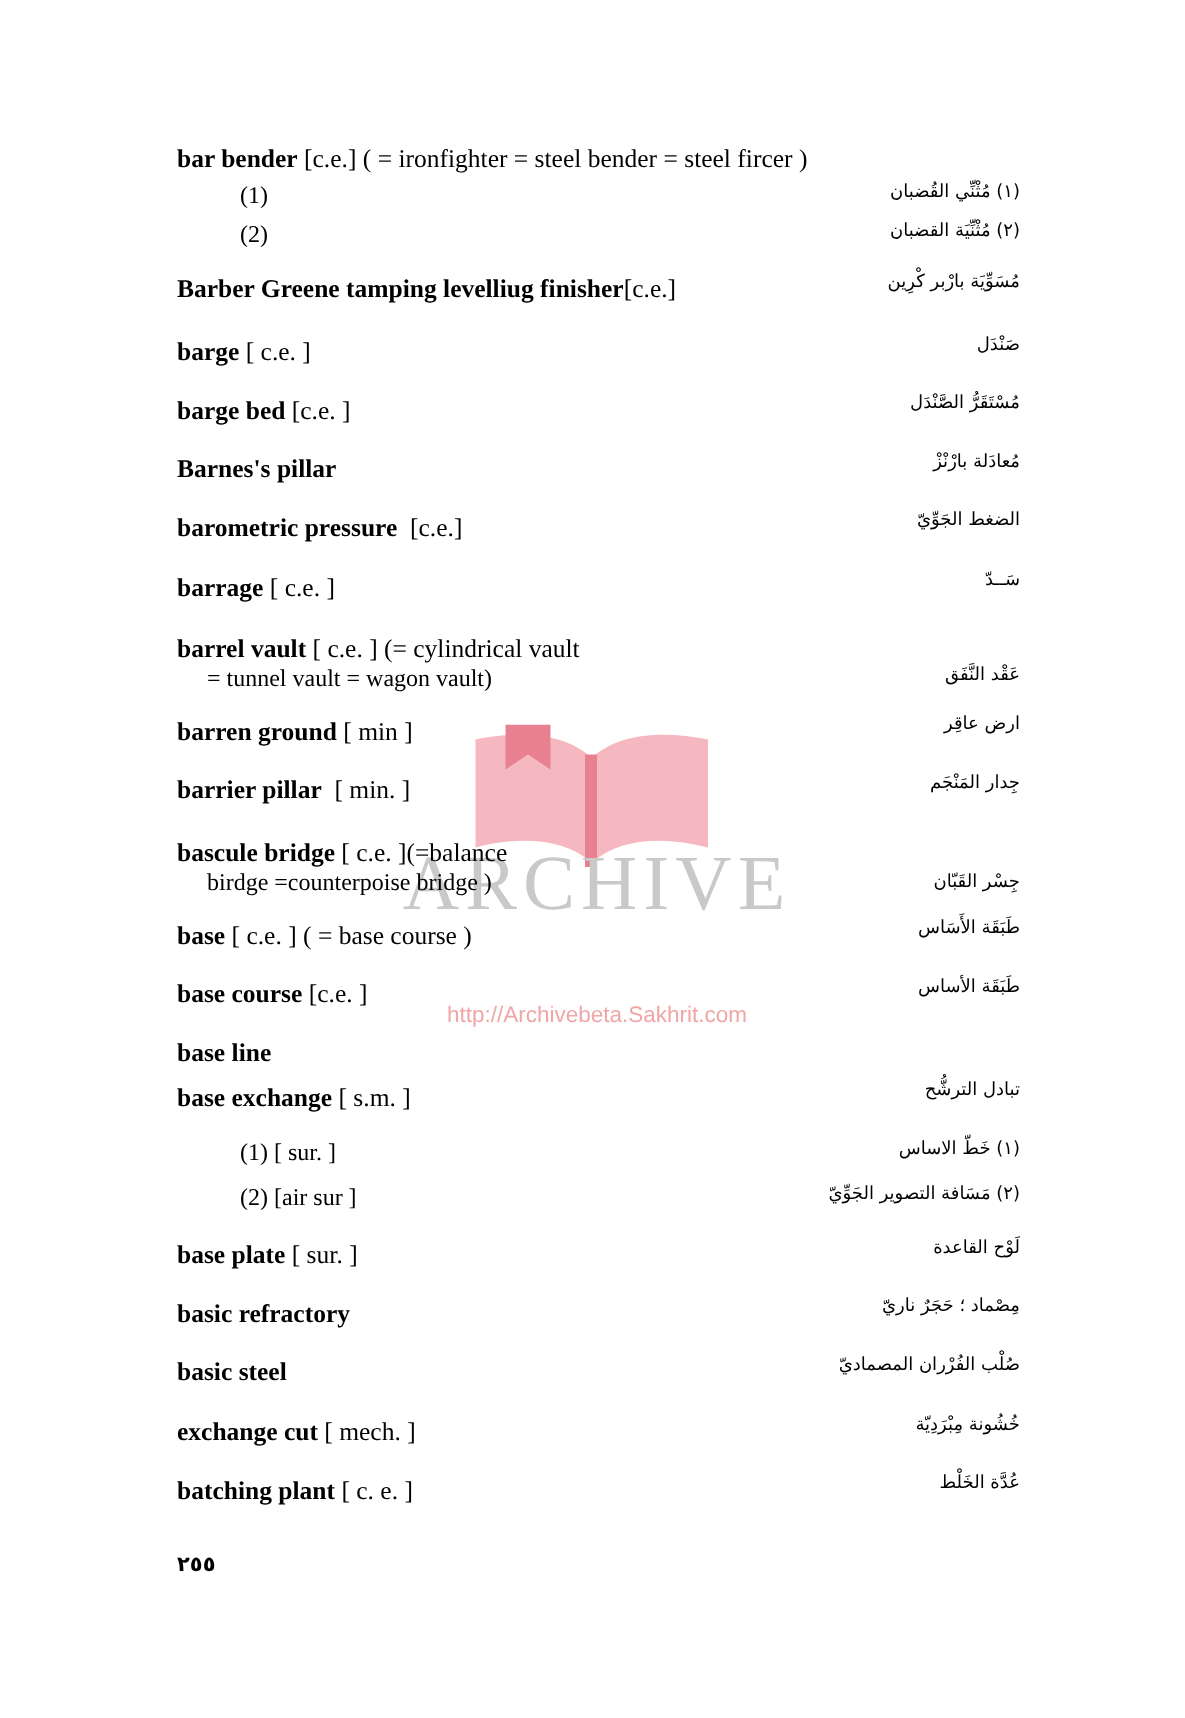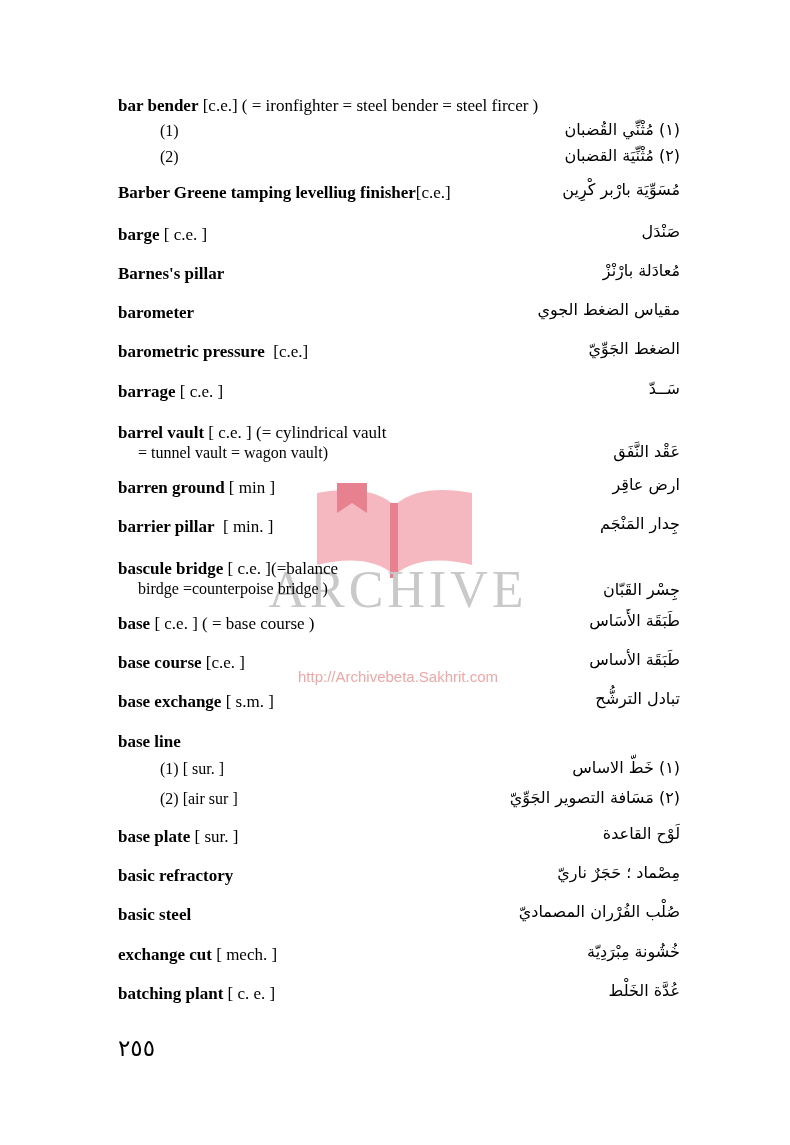--- a/index.html
+++ b/index.html
@@ -84,21 +84,21 @@
     font-weight: bold;
   }
   .thin {
     font-weight: normal;
   }
   .ar {
     position: absolute;
     right: 0;
     top: -2px;
     font-family: "DejaVu Sans", sans-serif;
-    font-size: 16px;
+    font-size: 12px;
     direction: rtl;
     unicode-bidi: bidi-override;
     white-space: nowrap;
     text-align: right;
   }
   .sub {
     position: relative;
     margin: 6px 0 6px 0;
     padding-left: 42px;
     min-height: 20px;
@@ -111,22 +111,23 @@
     display: block;
     padding-left: 20px;
     font-size: 16px;
     font-weight: normal;
   }
   .page-num {
     position: absolute;
     left: 118px;
     top: 1035px;
     font-family: "DejaVu Sans", sans-serif;
-    font-size: 23px;
+    font-size: 14px;
     z-index: 2;
+    font-weight: bold;
   }
 </style>
 </head>
 <body>
 
 <div class="watermark">
   <svg class="wm-book" viewBox="0 0 175 95" xmlns="http://www.w3.org/2000/svg">
     <path d="M87 22 C70 6, 40 4, 10 10 L10 82 C40 74, 70 76, 87 92 Z" fill="#f6b8c0"></path>
     <path d="M88 22 C105 6, 135 4, 165 10 L165 82 C135 74, 105 76, 88 92 Z" fill="#f6b8c0"></path>
     <path d="M83 20 L91 20 L91 95 L83 95 Z" fill="#e8818f"></path>
@@ -154,30 +155,30 @@
     <div class="entry" style="margin-bottom:20px;">
       <span class="en"><b>Barber Greene tamping levelliug finisher</b><span class="thin">[c.e.]</span></span>
       <span class="ar">مُسَوِّيَة بارْبر كْرِين</span>
     </div>
 
     <div class="entry" style="margin-bottom:18px;">
       <span class="en"><b>barge</b> <span class="thin">[ c.e. ]</span></span>
       <span class="ar">صَنْدَل</span>
     </div>
 
+    <div class="entry" style="margin-bottom:18px;">
+      <span class="en"><b>barge bed</b> <span class="thin">[c.e. ]</span></span>
+      <span class="ar">مُسْتَقَرُّ الصَّنْدَل</span>
+    </div>
 
     <div class="entry" style="margin-bottom:18px;">
       <span class="en"><b>Barnes's pillar</b> <span class="thin"></span></span>
       <span class="ar">مُعادَلة بارْنْزْ</span>
     </div>
 
-    <div class="entry" style="margin-bottom:18px;">
-      <span class="en"><b>barometer</b> <span class="thin"></span></span>
-      <span class="ar">مقياس الضغط الجوي</span>
-    </div>
 
     <div class="entry" style="margin-bottom:18px;">
       <span class="en"><b>barometric pressure</b> &nbsp;<span class="thin">[c.e.]</span></span>
       <span class="ar">الضغط الجَوِّيّ</span>
     </div>
 
     <div class="entry" style="margin-bottom:20px;">
       <span class="en"><b>barrage</b> <span class="thin">[ c.e. ]</span></span>
       <span class="ar">سَــدّ</span>
     </div>
@@ -207,27 +208,27 @@
     <div class="entry" style="margin-bottom:18px;">
       <span class="en"><b>base</b> <span class="thin">[ c.e. ] ( = base  course )</span></span>
       <span class="ar">طَبَقَة الأَسَاس</span>
     </div>
 
     <div class="entry" style="margin-bottom:18px;">
       <span class="en"><b>base course</b> <span class="thin">[c.e. ]</span></span>
       <span class="ar">طَبَقَة الأساس</span>
     </div>
 
+    <div class="entry" style="margin-bottom:8px;">
+      <span class="en"><b>base line</b></span>
+    </div>
+
     <div class="entry" style="margin-bottom:18px;">
       <span class="en"><b>base exchange</b> <span class="thin">[ s.m. ]</span></span>
       <span class="ar">تبادل الترشُّح</span>
-    </div>
-
-    <div class="entry" style="margin-bottom:8px;">
-      <span class="en"><b>base line</b></span>
     </div>
     <div class="sub" style="margin-bottom:10px;">
       <span class="num">(1)   [ sur. ]</span>
       <span class="ar">(١) خَطّ الاساس</span>
     </div>
     <div class="sub" style="margin-bottom:16px;">
       <span class="num">(2) [air sur ]</span>
       <span class="ar">(٢) مَسَافة التصوير الجَوِّيّ</span>
     </div>
 

